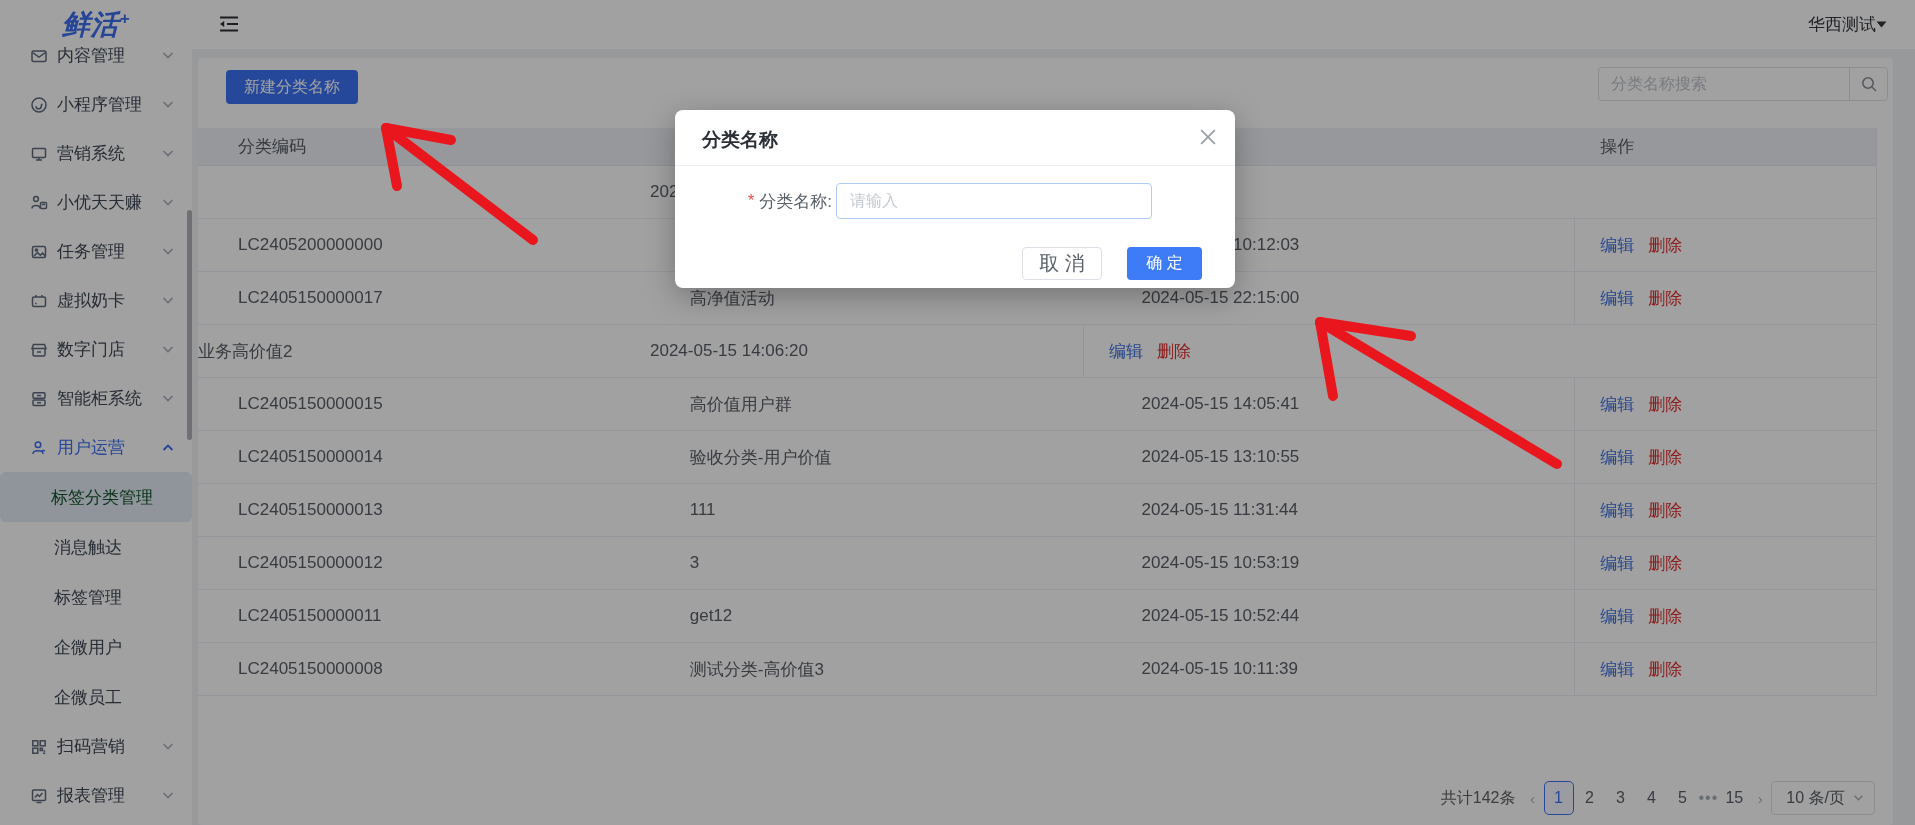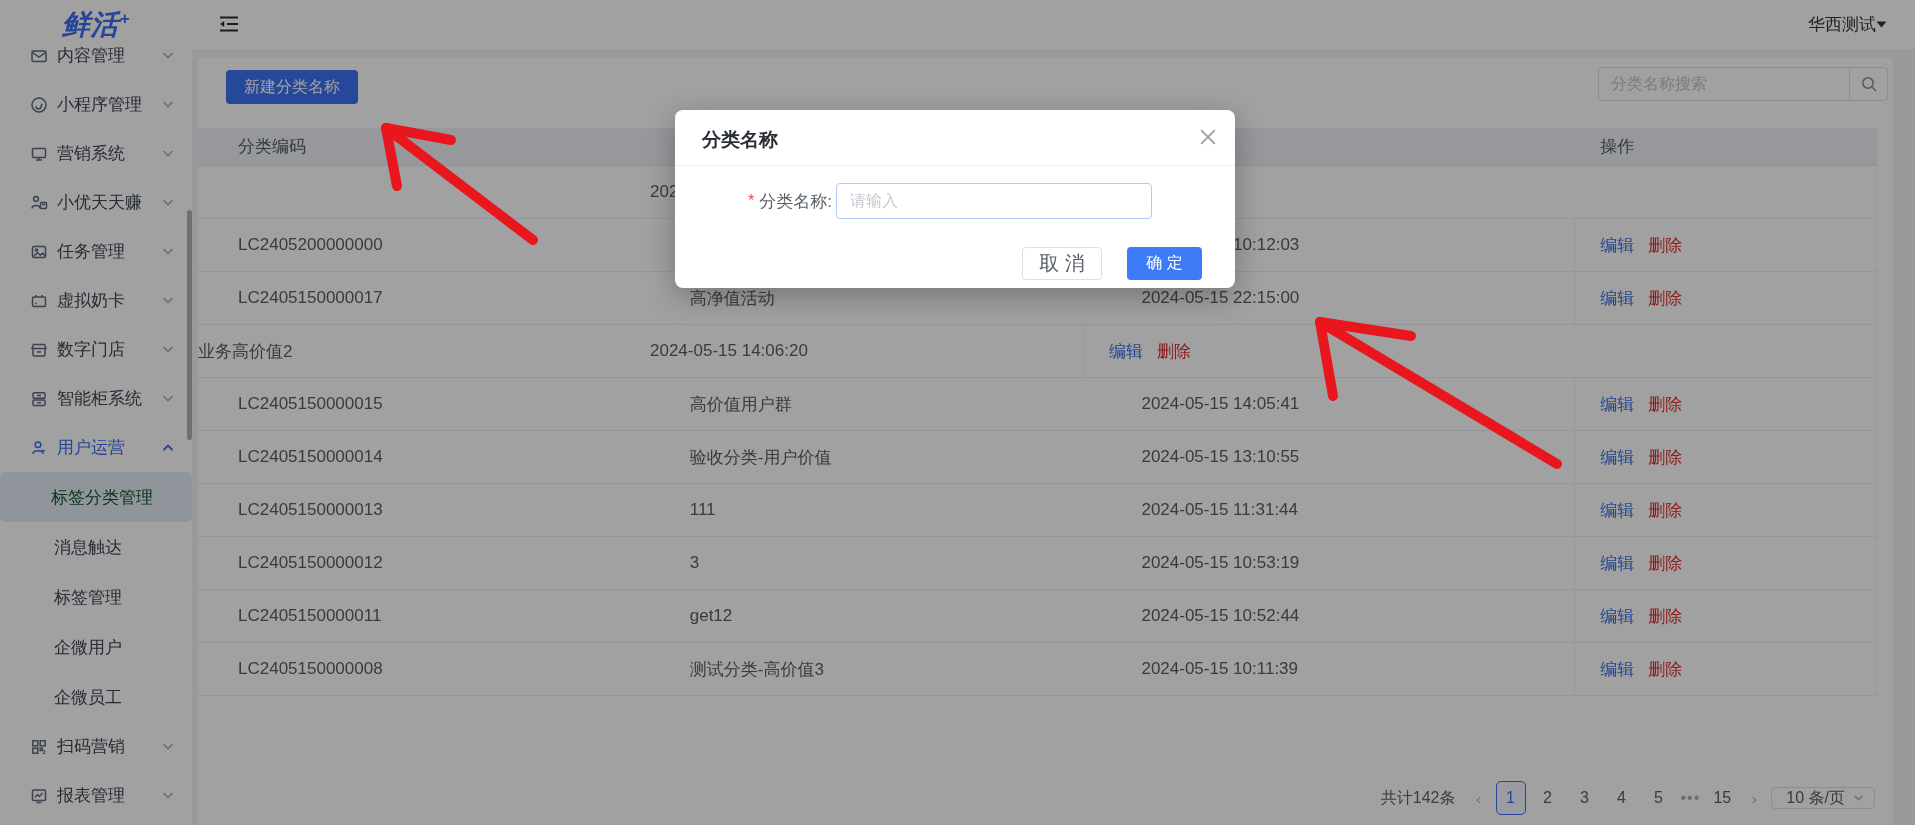--- a/index.html
+++ b/index.html
@@ -39,27 +39,27 @@
   .thead { display:flex; height:38px; align-items:center; background:#EEF1F5; color:#555B63; font-size:17px; font-weight:500; border-bottom:1px solid #e4e7ed; }
   .trow { display:flex; height:53px; align-items:center; font-size:17px; color:#5A6068; border-bottom:1px solid #ebeef5; background:#fff; }
   .col-code { width:492px; padding-left:40px; }
   .col-name { width:452px; }
   .col-time { width:433px; }
   .col-ops  { width:302px; padding-left:25px; border-left:1px solid #ebeef5; align-self:stretch; display:flex; align-items:center; gap:14px; }
   .link-edit { color:#3D6FE0; cursor:pointer; }
   .link-del  { color:#E02F2F; cursor:pointer; }
 
   
-  .pager { position:absolute; right:18px; top:722px; height:36px; display:flex; align-items:center; gap:7px; font-size:16px; color:#5A6068; }
+  .pager { position:absolute; right:18px; top:722px; height:36px; display:flex; align-items:center; gap:1px; font-size:16px; color:#5A6068; }
   .pager .total { margin-right:6px; color:#606266; }
   .pg-arrow { width:20px; text-align:center; color:#A9AFBA; cursor:pointer; font-size:15px; }
   .pg-num { min-width:30px; height:34px; display:flex; align-items:center; justify-content:center; cursor:pointer; border-radius:5px; }
   .pg-num.current { border:1px solid #3D73F5; color:#3D73F5; background:#f4f8ff; }
   .pg-dots { color:#A9AFBA; letter-spacing:1px; cursor:pointer; }
-  .size-select { height:22px; border:1px solid #dcdfe6; border-radius:4px; padding:0 10px 0 14px; display:flex; align-items:center; gap:8px; color:#5A6068; cursor:pointer; background:#fff; }
+  .size-select { height:34px; border:1px solid #dcdfe6; border-radius:4px; padding:0 10px 0 14px; display:flex; align-items:center; gap:8px; color:#5A6068; cursor:pointer; background:#fff; }
 
   
   .mask { position:absolute; inset:0; background:rgba(0,0,0,0.37); z-index:100; }
   .modal { position:absolute; left:675px; top:110px; width:560px; height:178px; background:#fff; border-radius:8px; z-index:200; box-shadow:0 8px 30px rgba(0,0,0,.28); }
   .modal-title { position:absolute; left:27px; top:17px; font-size:19px; font-weight:bold; color:#2B2F36; }
   .modal-close { position:absolute; right:19px; top:19px; width:16px; height:16px; cursor:pointer; color:#9AA0A6; }
   .modal-divider { position:absolute; left:0; top:55px; width:560px; height:1px; background:#ebeef5; }
   .modal-label { position:absolute; left:0; top:73px; width:157px; height:36px; display:flex; align-items:center; justify-content:flex-end; font-size:17px; color:#5A6068; }
   .req-star { color:#F24444; margin-right:5px; font-size:16px; }
   .modal-input { position:absolute; left:161px; top:73px; width:316px; height:36px; border:1px solid #AFCBF8; border-radius:4px; outline:none; padding:0 13px; font-size:16px; color:#5A6068; }

